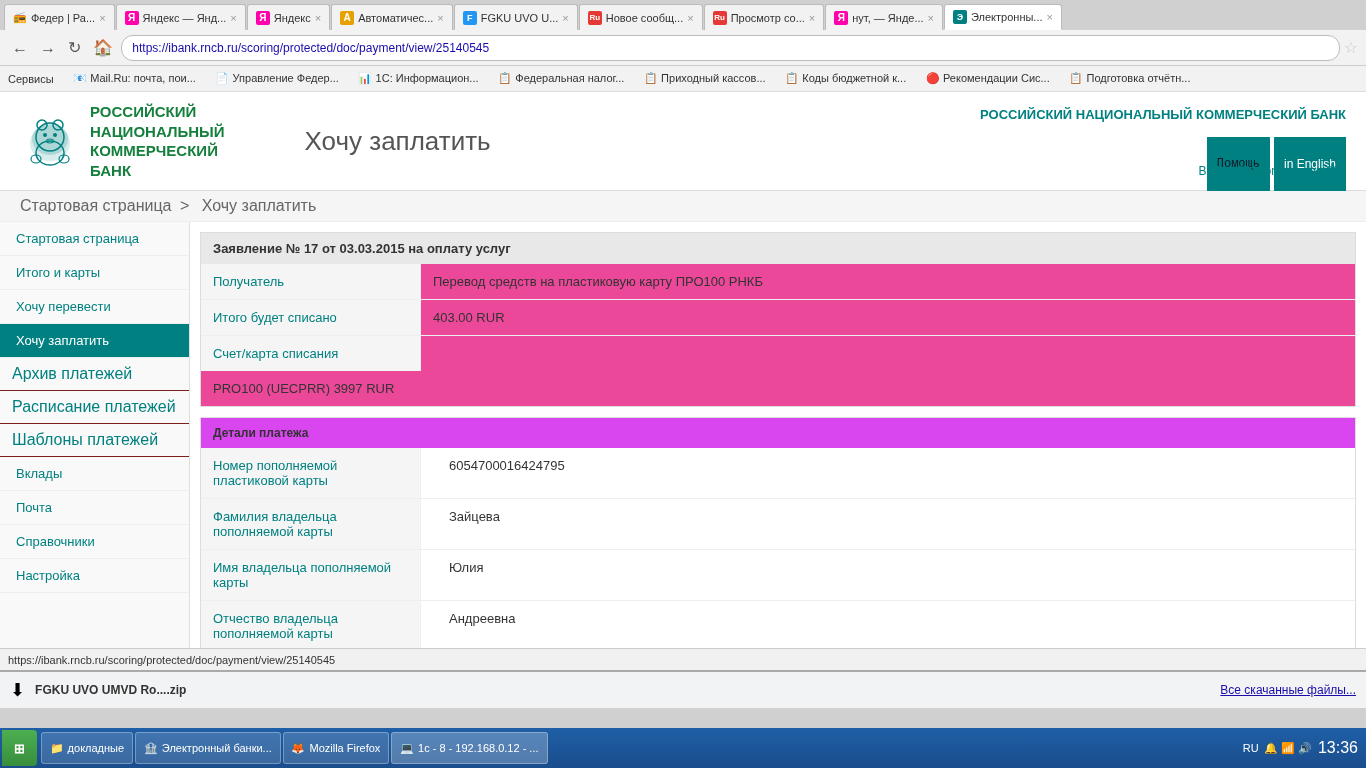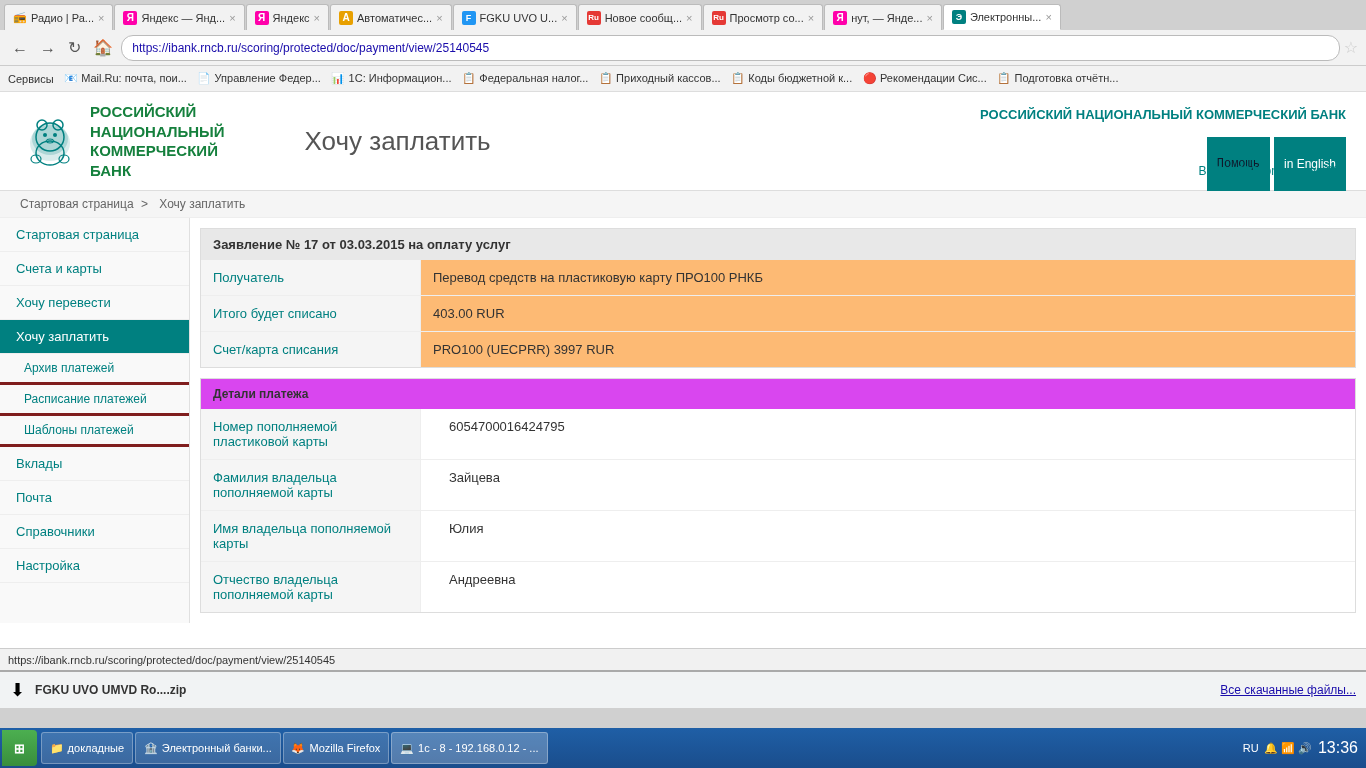--- a/index.html
+++ b/index.html
@@ -9,21 +9,21 @@
     .tab.active { background: #fff; z-index: 1; border-bottom: 1px solid #fff; }
     .tab .favicon { width: 14px; height: 14px; display: inline-block; flex-shrink: 0; }
     .tab .tab-label { overflow: hidden; white-space: nowrap; text-overflow: ellipsis; flex: 1; font-size: 11px; }
     .tab .close-btn { font-size: 11px; color: #999; cursor: pointer; flex-shrink: 0; }
 
     .address-bar-row { display: flex; align-items: center; background: #f2f2f2; padding: 4px 8px; gap: 4px; border-bottom: 1px solid #ccc; height: 36px; }
     .nav-btn { background: none; border: none; cursor: pointer; font-size: 16px; color: #555; padding: 2px 4px; }
     .address-bar { flex: 1; border: 1px solid #bbb; border-radius: 12px; padding: 3px 10px; font-size: 12px; color: #1a0dab; background: #fff; height: 26px; }
     .star-btn { font-size: 16px; color: #ccc; cursor: pointer; }
 
-    .bookmarks-bar { background: #f2f2f2; border-bottom: 1px solid #ddd; padding: 3px 8px; display: flex; align-items: center; gap: 11px; height: 26px; overflow: hidden; }
+    .bookmarks-bar { background: #f2f2f2; border-bottom: 1px solid #ddd; padding: 3px 8px; display: flex; align-items: center; gap: 20px; height: 26px; overflow: hidden; }
     .bookmark-item { font-size: 11px; color: #333; cursor: pointer; white-space: nowrap; display: flex; align-items: center; gap: 3px; }
 
     
     .taskbar { background: linear-gradient(to bottom, #1f5fa6, #1a4d8c); height: 40px; position: fixed; bottom: 0; left: 0; right: 0; display: flex; align-items: center; z-index: 20; }
     .taskbar-start { background: linear-gradient(to bottom, #4caf50, #388e3c); border: none; color: white; font-size: 13px; font-weight: bold; padding: 4px 12px; height: 36px; cursor: pointer; border-radius: 0 4px 4px 0; margin-left: 2px; }
     .taskbar-items { display: flex; flex: 1; gap: 2px; padding: 2px 4px; }
     .taskbar-item { background: rgba(255,255,255,0.15); border: 1px solid rgba(255,255,255,0.3); color: white; font-size: 11px; padding: 3px 8px; cursor: pointer; height: 32px; display: flex; align-items: center; gap: 4px; max-width: 160px; overflow: hidden; white-space: nowrap; text-overflow: ellipsis; border-radius: 3px; }
     .taskbar-item.active { background: rgba(255,255,255,0.25); }
     .taskbar-tray { display: flex; align-items: center; gap: 6px; padding: 0 8px; color: white; font-size: 11px; }
     .taskbar-clock { color: white; font-size: 16px; text-align: right; }
@@ -34,58 +34,58 @@
     .logo-icon { width: 60px; height: 60px; }
     .logo-text { color: #15803d; font-size: 15px; font-weight: bold; line-height: 1.3; }
     .header-title { font-size: 26px; color: #555; margin-left: 80px; }
     .bank-name-header { position: absolute; right: 20px; top: 15px; color: #008080; font-size: 13px; font-weight: bold; }
     .header-buttons { position: absolute; right: 20px; top: 45px; display: flex; gap: 4px; }
     .btn-help { background: #008080; color: #0f172a; border: none; padding: 20px 10px; font-size: 12px; cursor: pointer; font-family: Liberation Mono, monospace; }
     .btn-english { background: #008080; color: white; border: none; padding: 4px 10px; font-size: 12px; cursor: pointer; }
     .header-logout { position: absolute; right: 20px; top: 72px; font-size: 12px; color: #008080; cursor: pointer; }
 
     
-    .breadcrumb { background: #f5f5f5; padding: 6px 20px; font-size: 12px; color: #666; border-bottom: 1px solid #eee; }
+    .breadcrumb { background: #f5f5f5; padding: 6px 20px; font-size: 16px; color: #666; border-bottom: 1px solid #eee; }
     .breadcrumb a { color: #666; text-decoration: none; }
     .breadcrumb span { margin: 0 4px; }
 
     
     .content-area { display: flex; }
 
     
     .sidebar { width: 190px; background: #f9f9f9; border-right: 1px solid #e0e0e0; flex-shrink: 0; }
     .sidebar-item { padding: 9px 16px; color: #008080; font-size: 13px; cursor: pointer; border-bottom: 1px solid #eee; }
     .sidebar-item.active { background: #008080; color: #fff; }
-    .sidebar-sub-item { padding: 7px 24px; color: #008080; font-size: 12px; cursor: pointer; border-bottom: 3px solid #7f1d1d; }
+    .sidebar-sub-item { padding: 7px 12px; color: #008080; font-size: 16px; cursor: pointer; border-bottom: 1px solid #7f1d1d; }
 
     
     .main-content { flex: 1; padding: 0; overflow: auto; }
 
     
-    .payment-section { border: 1px solid #ddd; margin: 10px; background: #fdba74; }
+    .payment-section { border: 1px solid #ddd; margin: 10px; background: #ec4899; }
     .payment-header { background: #e8e8e8; padding: 8px 12px; font-size: 13px; font-weight: bold; color: #333; }
     .payment-row { display: flex; border-bottom: 1px solid #eee; }
-    .payment-row:last-child { border-bottom: none; }
+    .payment-row:last-child { border-bottom: none; flex-direction: column; }
     .payment-label { background: #f5f5f5; width: 220px; padding: 10px 12px; font-size: 13px; color: #008080; flex-shrink: 0; border-right: 1px solid #eee; }
     .payment-value { padding: 10px 12px; font-size: 13px; color: #333; flex: 1; }
 
     .details-section { border: 1px solid #ddd; margin: 0 10px 10px; background: #fff; }
     .details-header { background: #d946ef; padding: 8px 12px; font-size: 12px; font-weight: bold; color: #333; }
     .details-row { display: flex; border-bottom: 1px solid #eee; gap: 16px; }
     .details-row:last-child { border-bottom: none; }
     .details-label { background: #f5f5f5; width: 220px; padding: 10px 12px; font-size: 13px; color: #008080; flex-shrink: 0; border-right: 1px solid #eee; }
     .details-value { padding: 10px 12px; font-size: 13px; color: #333; flex: 1; }
   </style>
 </head>
 <body>
 
 <div class="tab-bar">
   <div class="tab">
     <span class="favicon">📻</span>
-    <span class="tab-label">Радио | Ра...</span>
+    <span class="tab-label">Федер | Ра...</span>
     <span class="close-btn">×</span>
   </div>
   <div class="tab">
     <span class="favicon" style="background:#f0a;color:white;font-size:10px;font-weight:bold;display:flex;align-items:center;justify-content:center;border-radius:2px;">Я</span>
     <span class="tab-label">Яндекс — Янд...</span>
     <span class="close-btn">×</span>
   </div>
   <div class="tab">
     <span class="favicon" style="background:#f0a;color:white;font-size:10px;font-weight:bold;display:flex;align-items:center;justify-content:center;border-radius:2px;">Я</span>
     <span class="tab-label">Яндекс</span>
@@ -183,21 +183,21 @@
   <div class="breadcrumb">
     <a>Стартовая страница</a>
     <span>&gt;</span>
     <span>Хочу заплатить</span>
   </div>
 
   <div class="content-area">
 
     <div class="sidebar">
       <div class="sidebar-item">Стартовая страница</div>
-      <div class="sidebar-item">Счета и карты</div>
+      <div class="sidebar-item">Итого и карты</div>
       <div class="sidebar-item">Хочу перевести</div>
       <div class="sidebar-item active">Хочу заплатить</div>
       <div class="sidebar-sub-item">Архив платежей</div>
       <div class="sidebar-sub-item">Расписание платежей</div>
       <div class="sidebar-sub-item">Шаблоны платежей</div>
       <div class="sidebar-item">Вклады</div>
       <div class="sidebar-item">Почта</div>
       <div class="sidebar-item">Справочники</div>
       <div class="sidebar-item">Настройка</div>
     </div>

